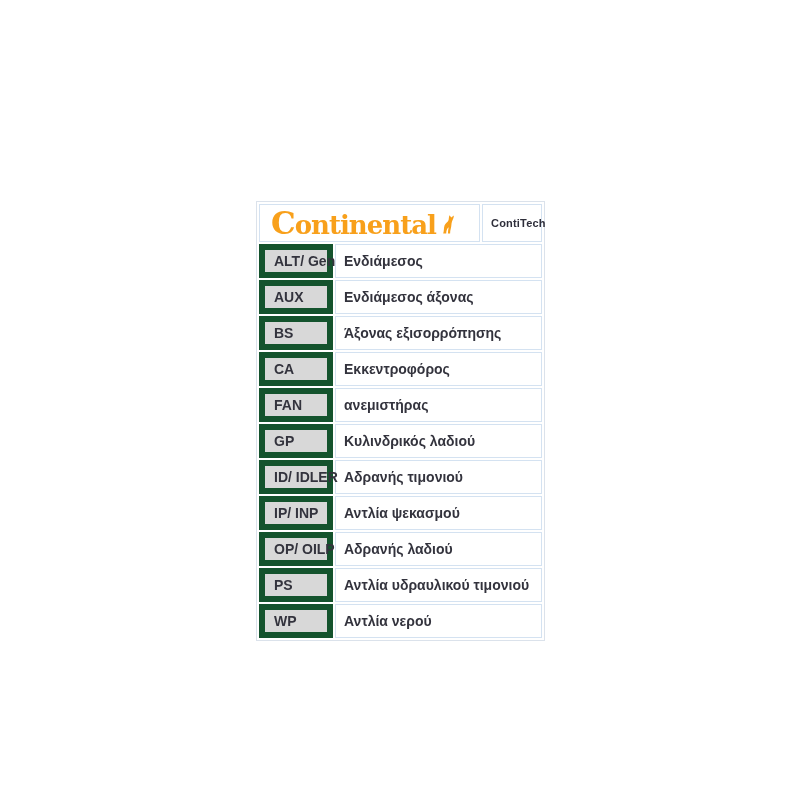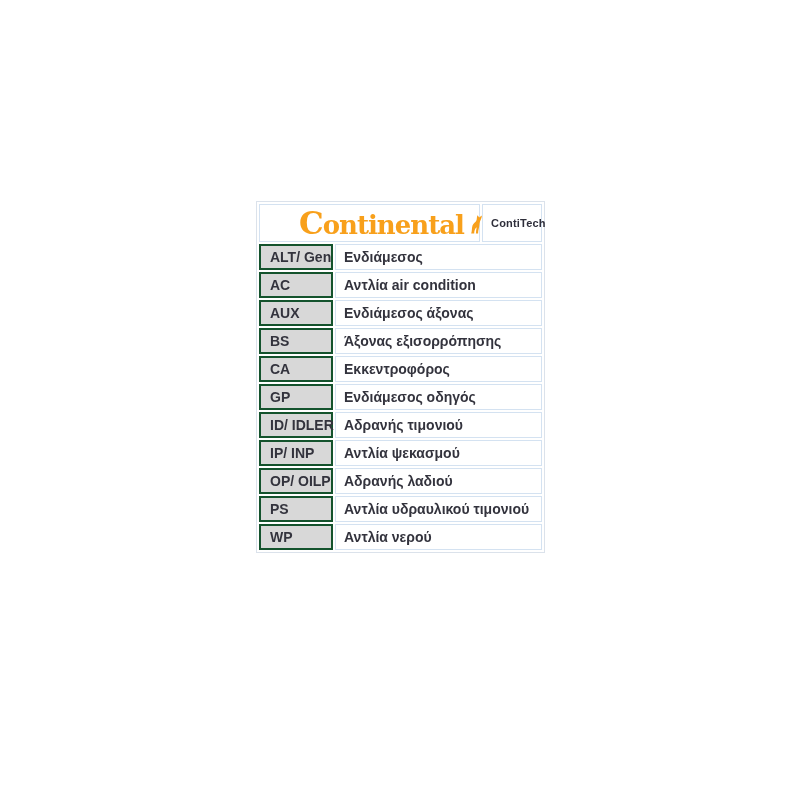--- a/index.html
+++ b/index.html
@@ -52,36 +52,35 @@
     align-items: center;
     gap: 3px;
   }
   .wordmark {
     font-family: "DejaVu Serif", "Liberation Serif", serif;
     font-weight: bold;
     font-size: 26px;
     line-height: 1;
     color: var(--brand-orange);
     letter-spacing: -1px;
-    margin-left: 28px;
   }
   .wordmark::first-letter { font-size: 31px; }
   td.contitech-cell {
     background: #ffffff;
     border: 1px solid var(--cell-border);
     text-align: center;
     vertical-align: middle;
     font-size: 11px;
     letter-spacing: 0.2px;
     color: #2E2E3A;
     padding-left: 8px;
   }
   td.code {
     background: var(--code-gray);
-    border: 2px solid #14532d;
+    border: 6px solid #14532d;
     height: 20px;
     padding: 1px 20px 1px 9px;
     vertical-align: middle;
   }
   td.desc {
     background: #ffffff;
     border: 1px solid var(--cell-border);
     height: 20px;
     padding: 1px 4px 1px 8px;
     vertical-align: middle;
@@ -113,38 +112,38 @@
         <td class="contitech-cell">ContiTech</td>
       </tr>
     </tbody>
     <tbody>
 
     <tr>
         <td class="code">ALT/ Gen</td>
         <td class="desc" colspan="2">Ενδιάμεσος</td>
       </tr>
         <tr>
-        <td class="code">AC</td>
-        <td class="desc" colspan="2">Αντλία air condition</td>
-      </tr>
-        <tr>
         <td class="code">AUX</td>
         <td class="desc" colspan="2">Ενδιάμεσος άξονας</td>
       </tr>
         <tr>
         <td class="code">BS</td>
         <td class="desc" colspan="2">Άξονας εξισορρόπησης</td>
       </tr>
         <tr>
         <td class="code">CA</td>
         <td class="desc" colspan="2">Εκκεντροφόρος</td>
       </tr>
         <tr>
+        <td class="code">FAN</td>
+        <td class="desc" colspan="2">ανεμιστήρας</td>
+      </tr>
+        <tr>
         <td class="code">GP</td>
-        <td class="desc" colspan="2">Ενδιάμεσος οδηγός</td>
+        <td class="desc" colspan="2">Κυλινδρικός λαδιού</td>
       </tr>
         <tr>
         <td class="code">ID/ IDLER</td>
         <td class="desc" colspan="2">Αδρανής τιμονιού</td>
       </tr>
         <tr>
         <td class="code">IP/ INP</td>
         <td class="desc" colspan="2">Αντλία ψεκασμού</td>
       </tr>
         <tr>

